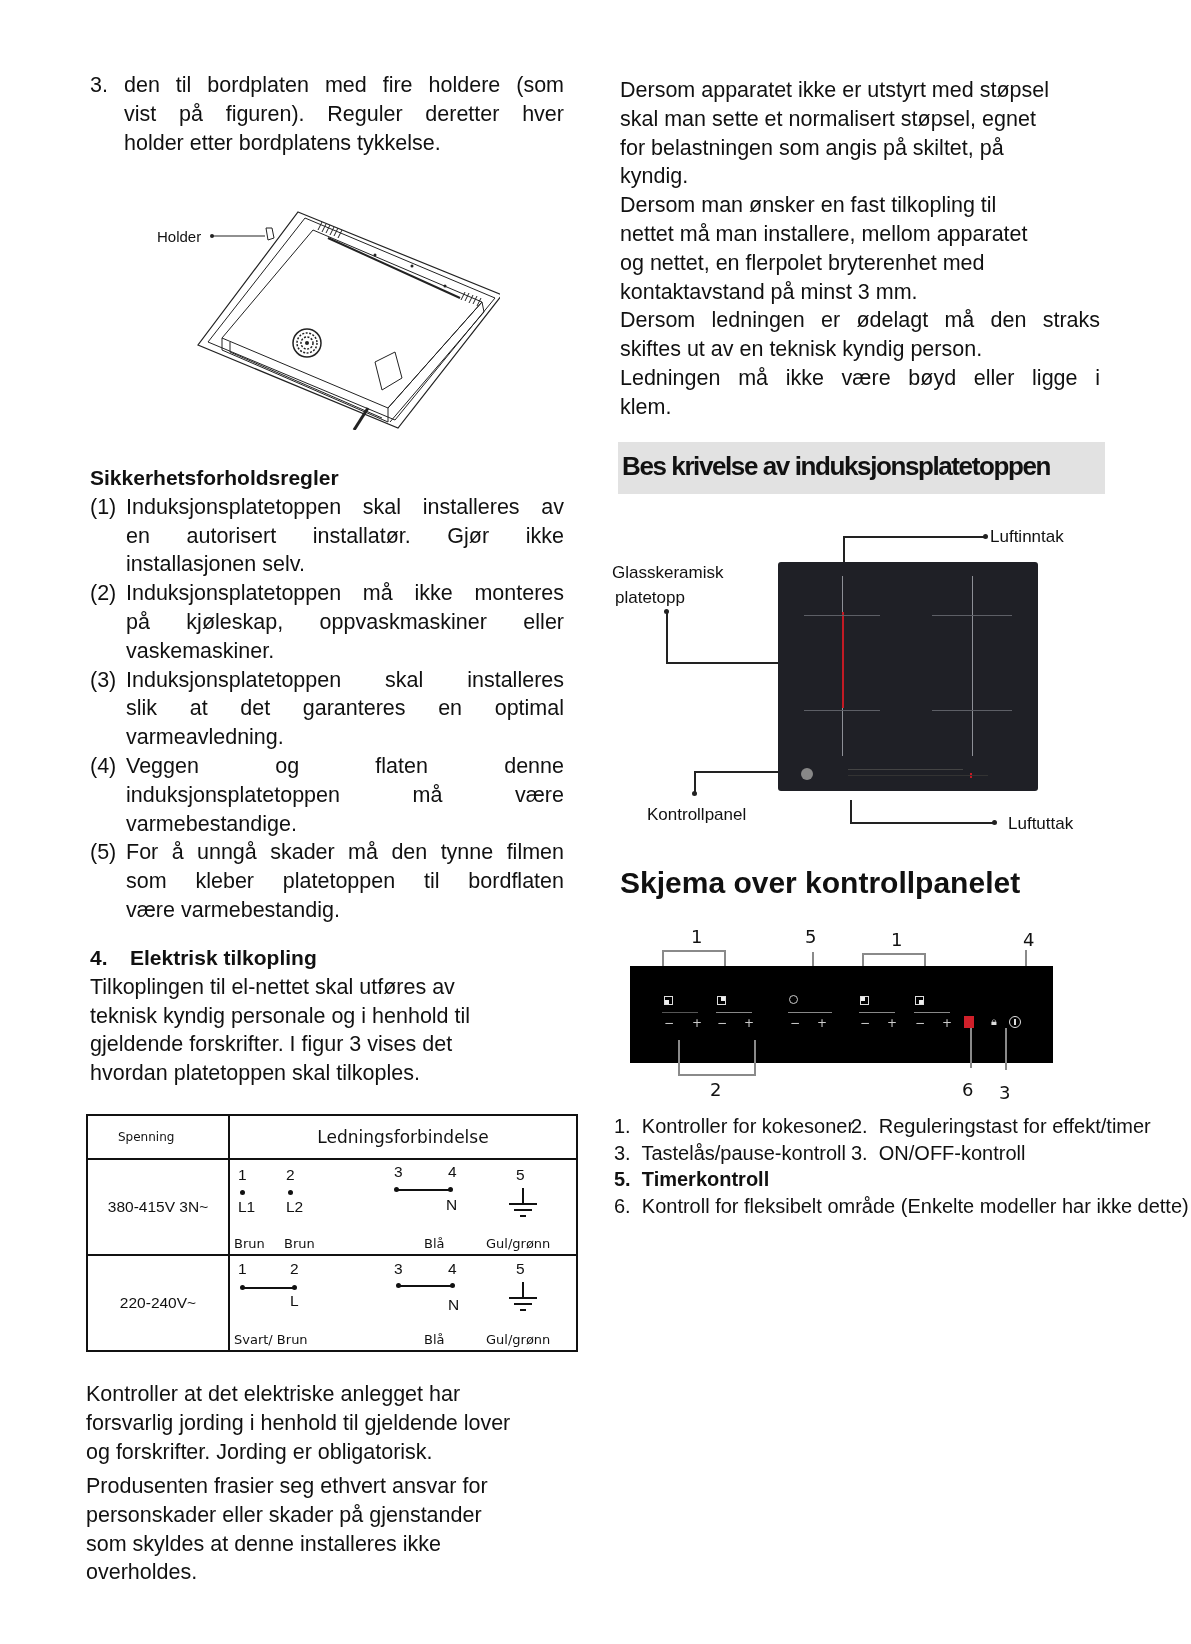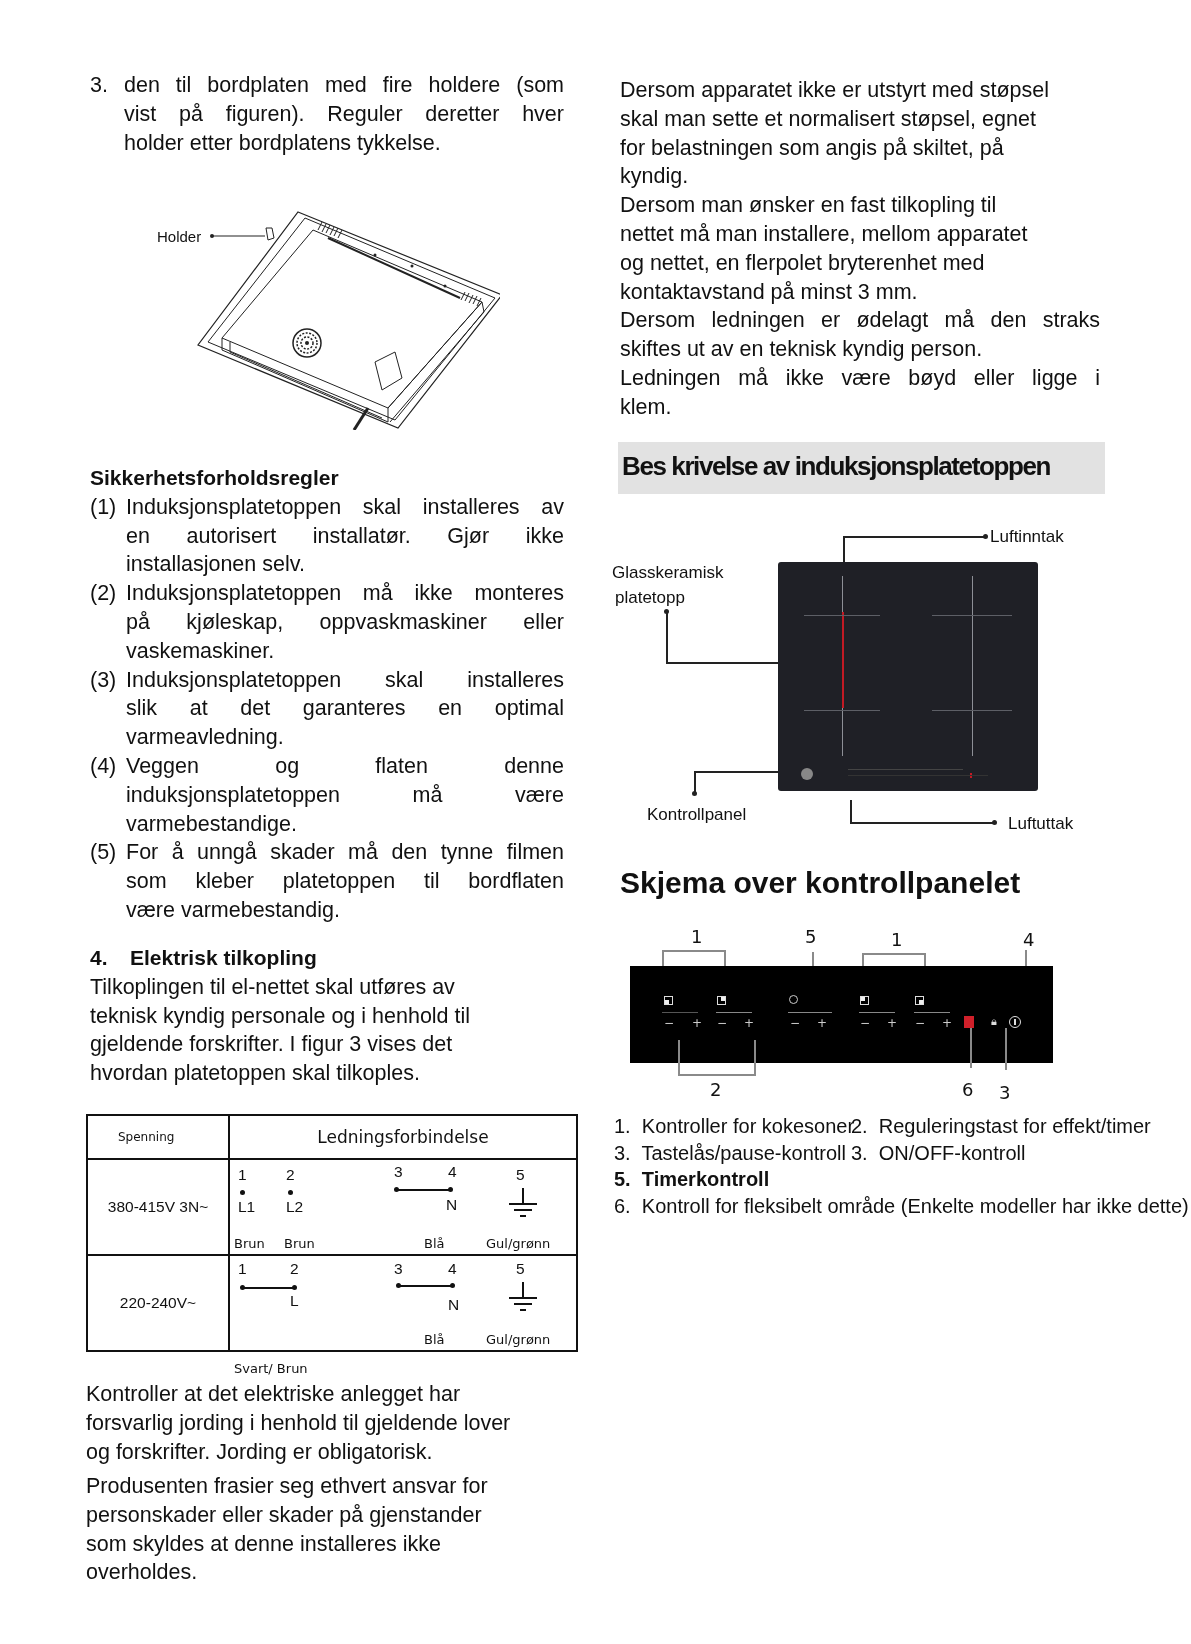--- a/index.html
+++ b/index.html
@@ -210,21 +210,21 @@
       <i class="dot" style="left:220px; top:27px;"></i>
       <i class="wire-line" style="left:168px; top:28.5px; width:54px;"></i>
       <span class="n" style="left:60px; top:36px;">L</span>
       <span class="n" style="left:218px; top:40px;">N</span>
       <svg style="position:absolute; left:276px; top:26px;" width="34" height="32" viewBox="0 0 34 32">
             <line x1="17" y1="0" x2="17" y2="16" stroke="#111" stroke-width="2"></line>
             <line x1="3" y1="16" x2="31" y2="16" stroke="#111" stroke-width="2"></line>
             <line x1="8" y1="22" x2="26" y2="22" stroke="#111" stroke-width="2"></line>
             <line x1="14" y1="28" x2="20" y2="28" stroke="#111" stroke-width="2"></line>
           </svg>
-      <span class="c" style="left:4px; top:76px;margin-top:29px;">Svart/ Brun</span>
+      <span class="c" style="left:4px; top:76px;">Svart/ Brun</span>
       <span class="c" style="left:194px; top:76px;">Blå</span>
       <span class="c" style="left:256px; top:76px;">Gul/grønn</span>
     </td>
   </tr>
 </tbody>
   </table>
 
 <div class="abs para" style="left:86px; top:1380px; width:480px;">
   <span class="line">Kontroller at det elektriske anlegget har</span>
   <span class="line">forsvarlig jording i henhold til gjeldende lover</span>

